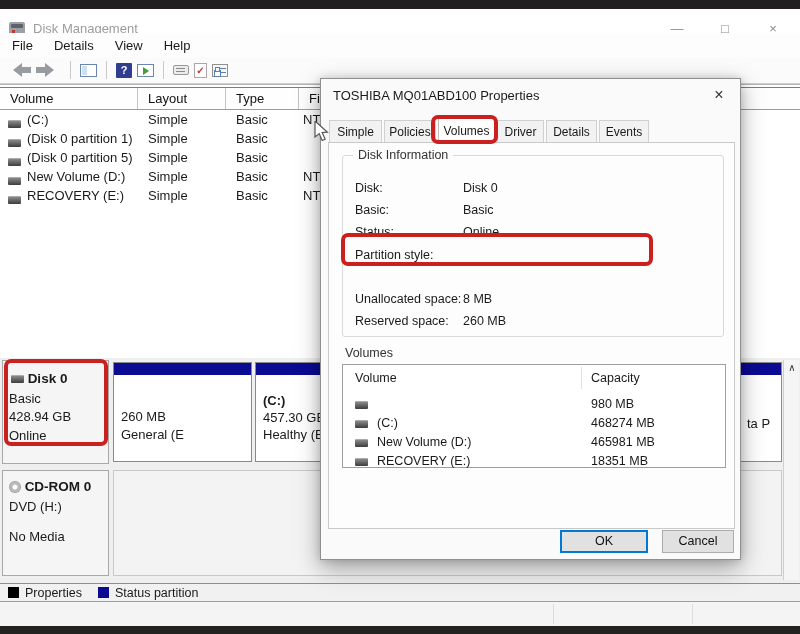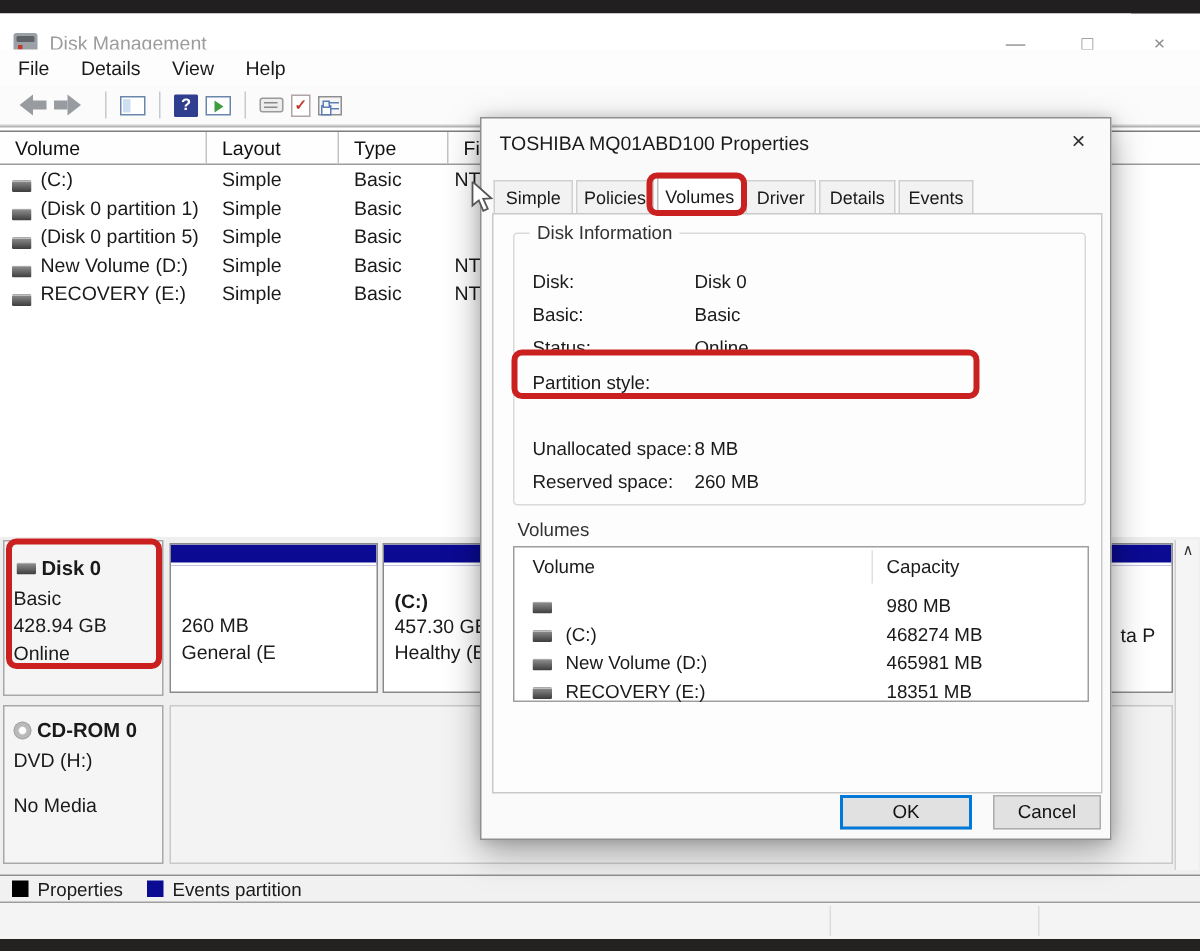--- a/index.html
+++ b/index.html
@@ -228,21 +228,21 @@
 
     <div class="scrollbar">
       <div class="scroll-up">∧</div>
     </div>
   </div>
 
   <div class="abs legend-bar">
     <span class="swatch sw-black"></span>
     <span>Properties</span>
     <span class="swatch sw-navy"></span>
-    <span>Events partition</span>
+    <span>Status partition</span>
   </div>
   <div class="abs status-strip">
     <span class="vline" style="left:553px;"></span>
     <span class="vline" style="left:692px;"></span>
   </div>
   <div class="abs bottom-strip"></div>
 
   <div class="abs dialog">
     <div class="dlg-title">TOSHIBA MQ01ABD100 Properties</div>
     <div class="dlg-close">×</div>

